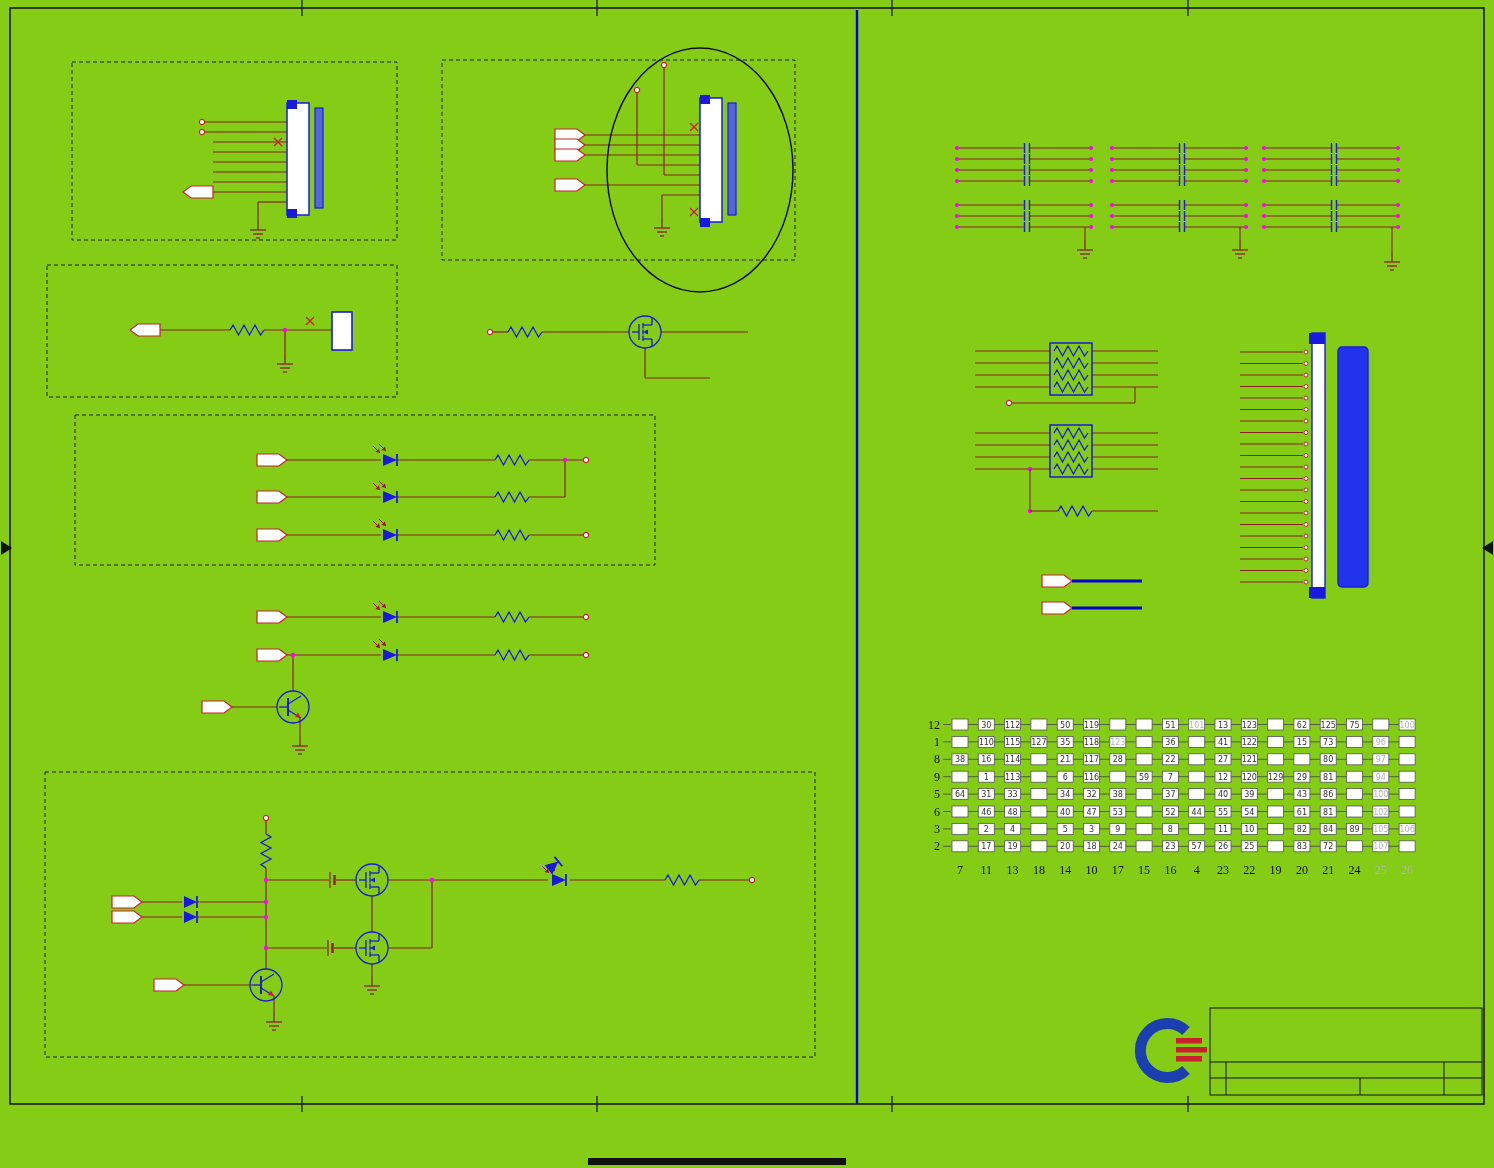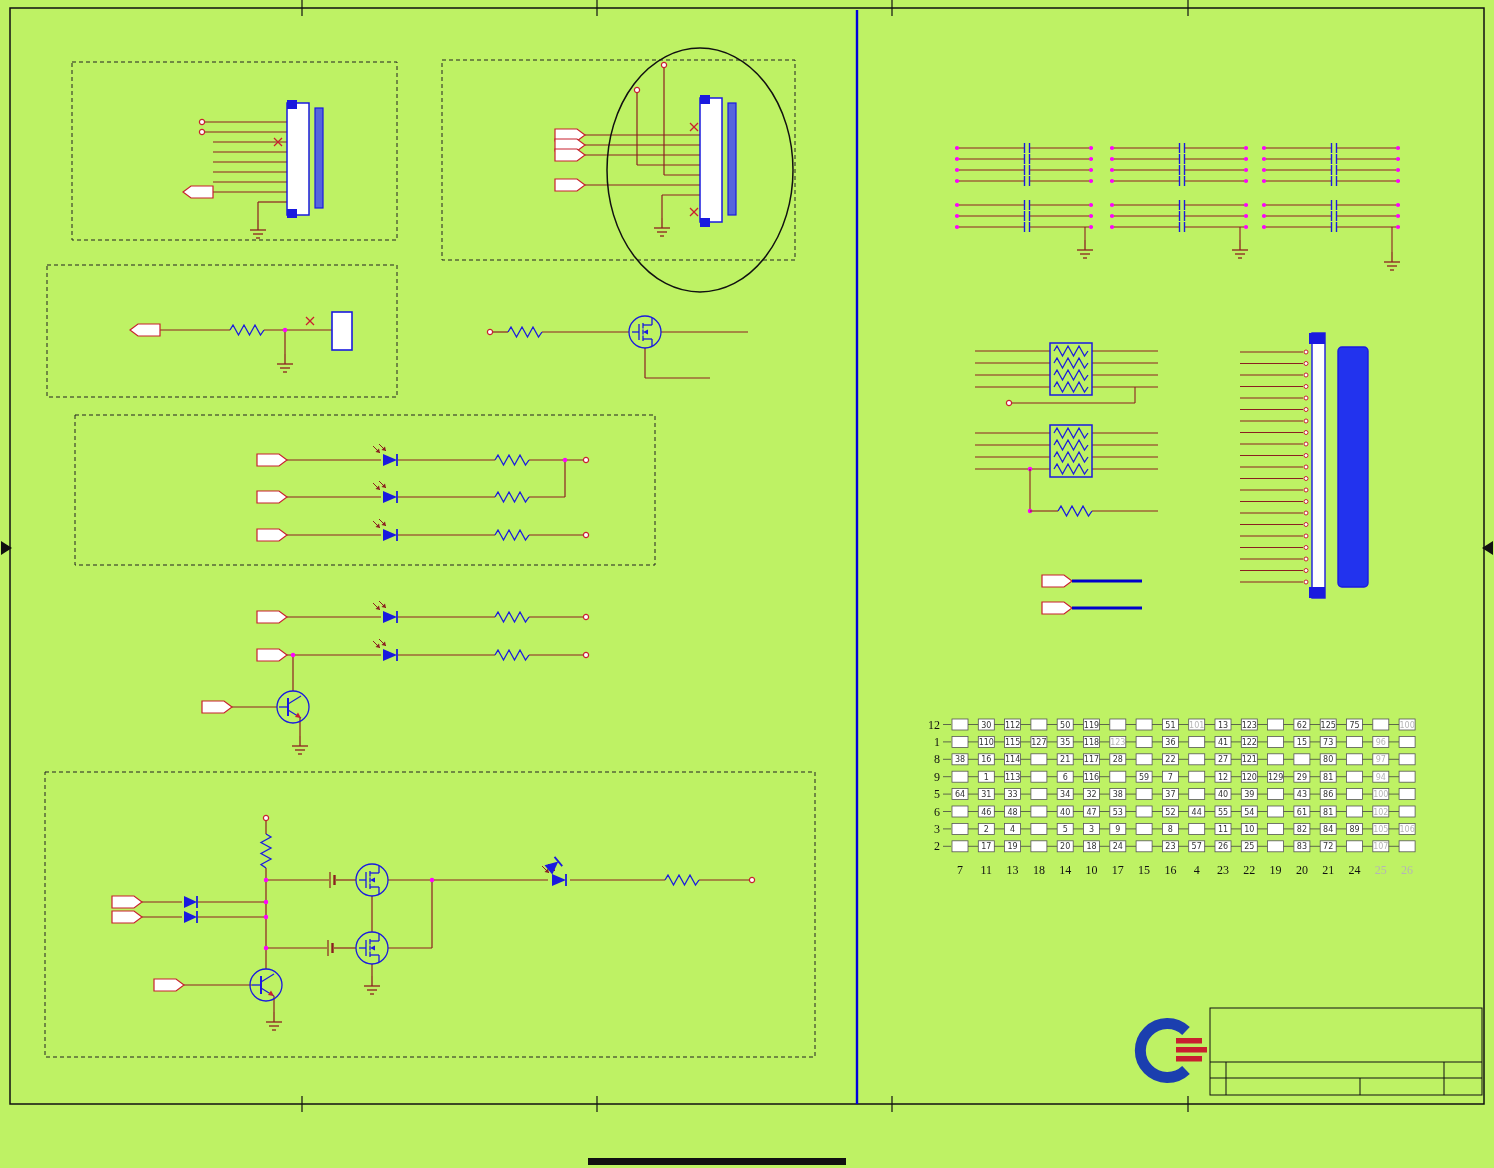--- a/index.html
+++ b/index.html
@@ -1,16 +1,16 @@
 <!DOCTYPE html>
 <html><head>
 <meta charset="utf-8">
 <style>
   html,body{margin:0;padding:0;background:#fff}
-  .sheet{position:relative;width:1494px;height:1168px;background:#bef264;overflow:hidden;
+  .sheet{position:relative;width:1494px;height:1168px;background:#84cc16;overflow:hidden;
          font-family:"Liberation Serif",serif}
   svg{display:block}
 </style>
 </head>
 <body>
 
 <div class="sheet">
 <svg id="art" width="1494" height="1168" viewBox="0 0 1494 1168">
 
   <defs>

